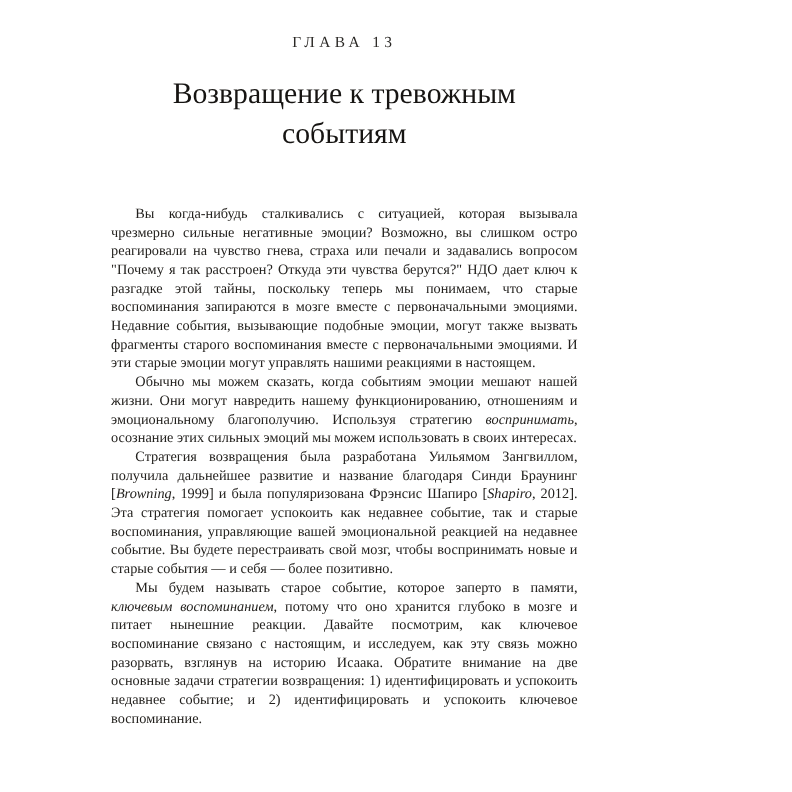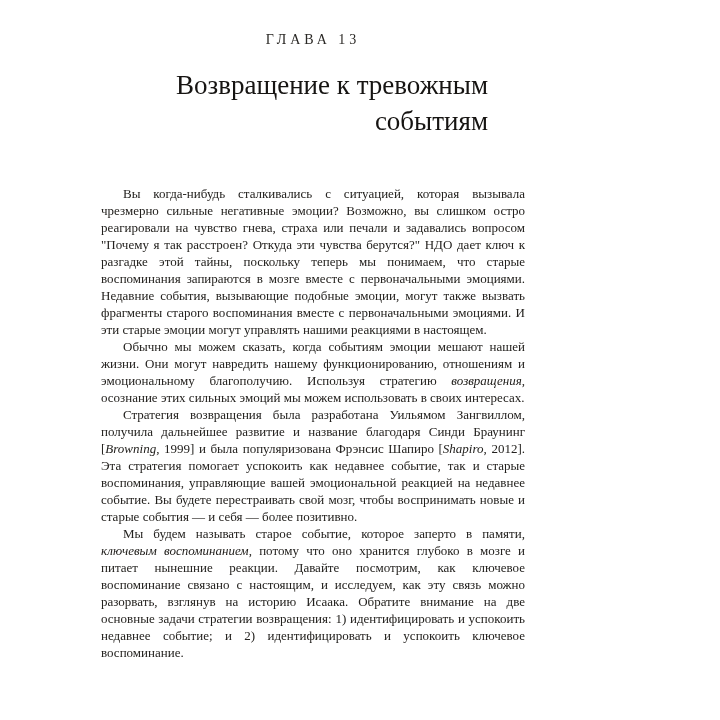--- a/index.html
+++ b/index.html
@@ -22,21 +22,21 @@
     padding-top: 32px;
   }
   .chapter-label {
     text-align: center;
     font-size: 14px;
     letter-spacing: 4px;
     color: #2a2825;
   }
   .page-title {
     font-weight: normal;
-    text-align: right;
+    text-align: center;
     font-size: 27px;
     line-height: 1.32;
     margin: 20px auto 12px auto;
     max-width: 350px;
     color: #161412;
   }
   .body-text {
     margin-top: 46px;
     font-size: 13px;
     line-height: 17px;
@@ -57,18 +57,18 @@
 </style>
 </head>
 <body>
 
 <div class="canvas">
   <div class="content">
     <div class="chapter-label">ГЛАВА 13</div>
     <h1 class="page-title">Возвращение к тревожным событиям</h1>
     <div class="body-text">
         <p><span>Вы когда-нибудь сталкивались с ситуацией, которая вызывала чрезмерно сильные негативные эмоции? Возможно, вы слишком остро реагировали на чувство гнева, страха или печали и задавались вопросом "Почему я так расстроен? Откуда эти чувства берутся?" НДО дает ключ к разгадке этой тайны, поскольку теперь мы понимаем, что старые воспоминания запираются в мозге вместе с первоначальными эмоциями. Недавние события, вызывающие подобные эмоции, могут также вызвать фрагменты старого воспоминания вместе с первоначальными эмоциями. И эти старые эмоции могут управлять нашими реакциями в настоящем.</span></p>
-        <p><span>Обычно мы можем сказать, когда событиям эмоции мешают нашей жизни. Они могут навредить нашему функционированию, отношениям и эмоциональному благополучию. Используя стратегию </span><em>возвращения</em><span>, осознание этих сильных эмоций мы можем использовать в своих интересах.</span></p>
+        <p><span>Обычно мы можем сказать, когда событиям эмоции мешают нашей жизни. Они могут навредить нашему функционированию, отношениям и эмоциональному благополучию. Используя стратегию </span><em>воспринимать</em><span>, осознание этих сильных эмоций мы можем использовать в своих интересах.</span></p>
         <p><span>Стратегия возвращения была разработана Уильямом Зангвиллом, получила дальнейшее развитие и название благодаря Синди Браунинг [</span><em>Browning</em><span>, 1999] и была популяризована Фрэнсис Шапиро [</span><em>Shapiro</em><span>, 2012]. Эта стратегия помогает успокоить как недавнее событие, так и старые воспоминания, управляющие вашей эмоциональной реакцией на недавнее событие. Вы будете перестраивать свой мозг, чтобы воспринимать новые и старые события — и себя — более позитивно.</span></p>
         <p><span>Мы будем называть старое событие, которое заперто в памяти, </span><em>ключевым воспоминанием</em><span>, потому что оно хранится глубоко в мозге и питает нынешние реакции. Давайте посмотрим, как ключевое воспоминание связано с настоящим, и исследуем, как эту связь можно разорвать, взглянув на историю Исаака. Обратите внимание на две основные задачи стратегии возвращения: 1) идентифицировать и успокоить недавнее событие; и 2) идентифицировать и успокоить ключевое воспоминание.</span></p>
       </div>
   </div>
 </div>
 
 </body></html>

